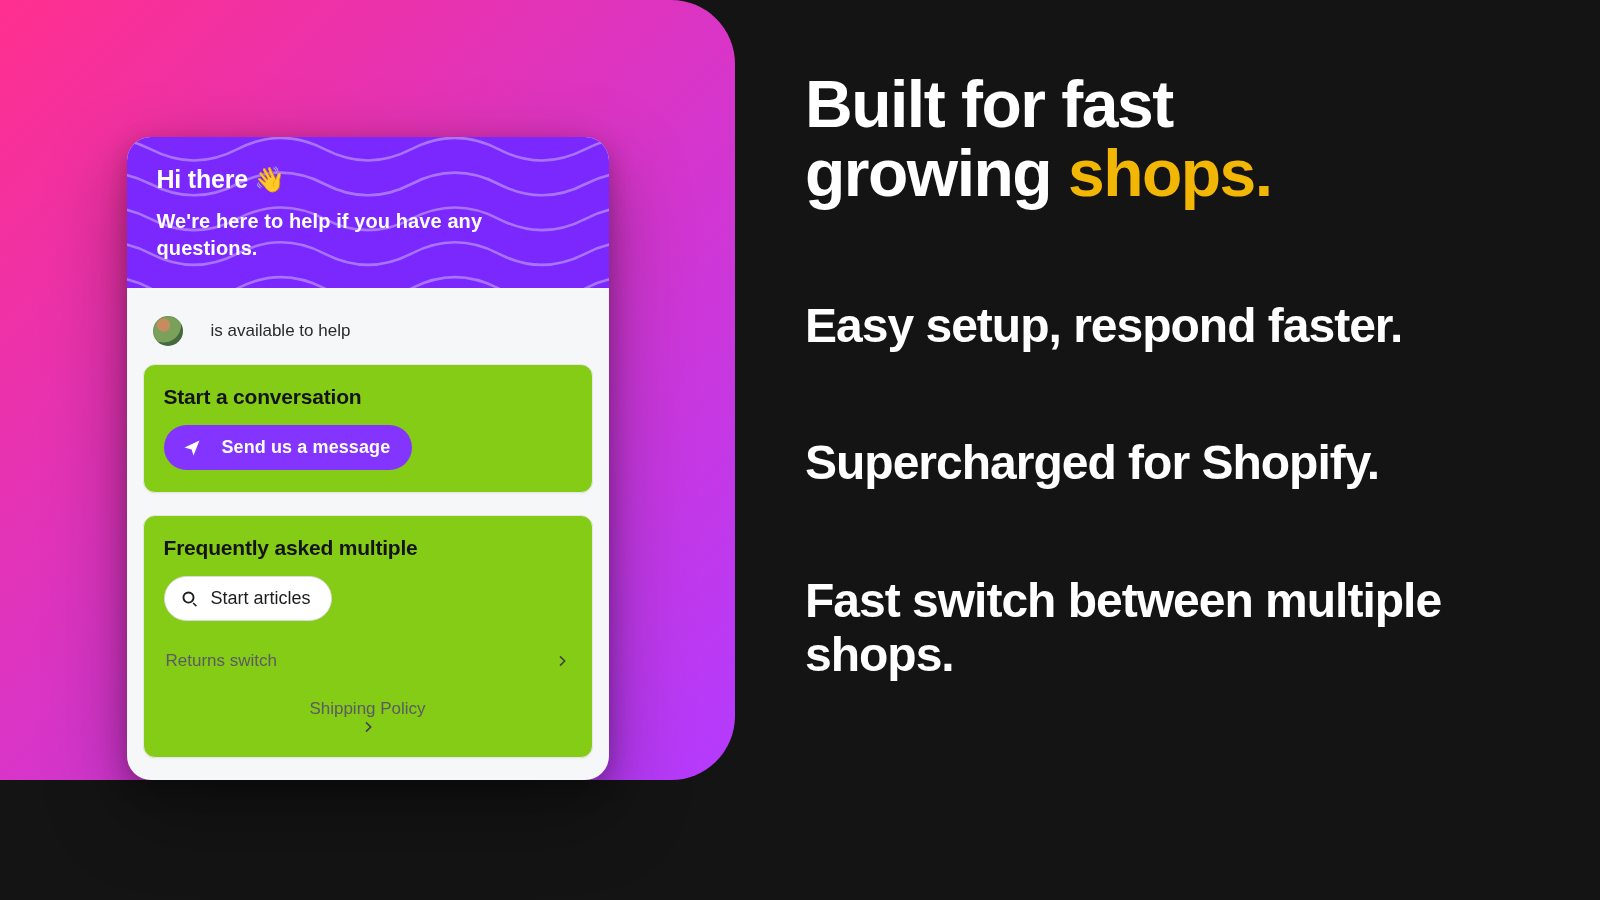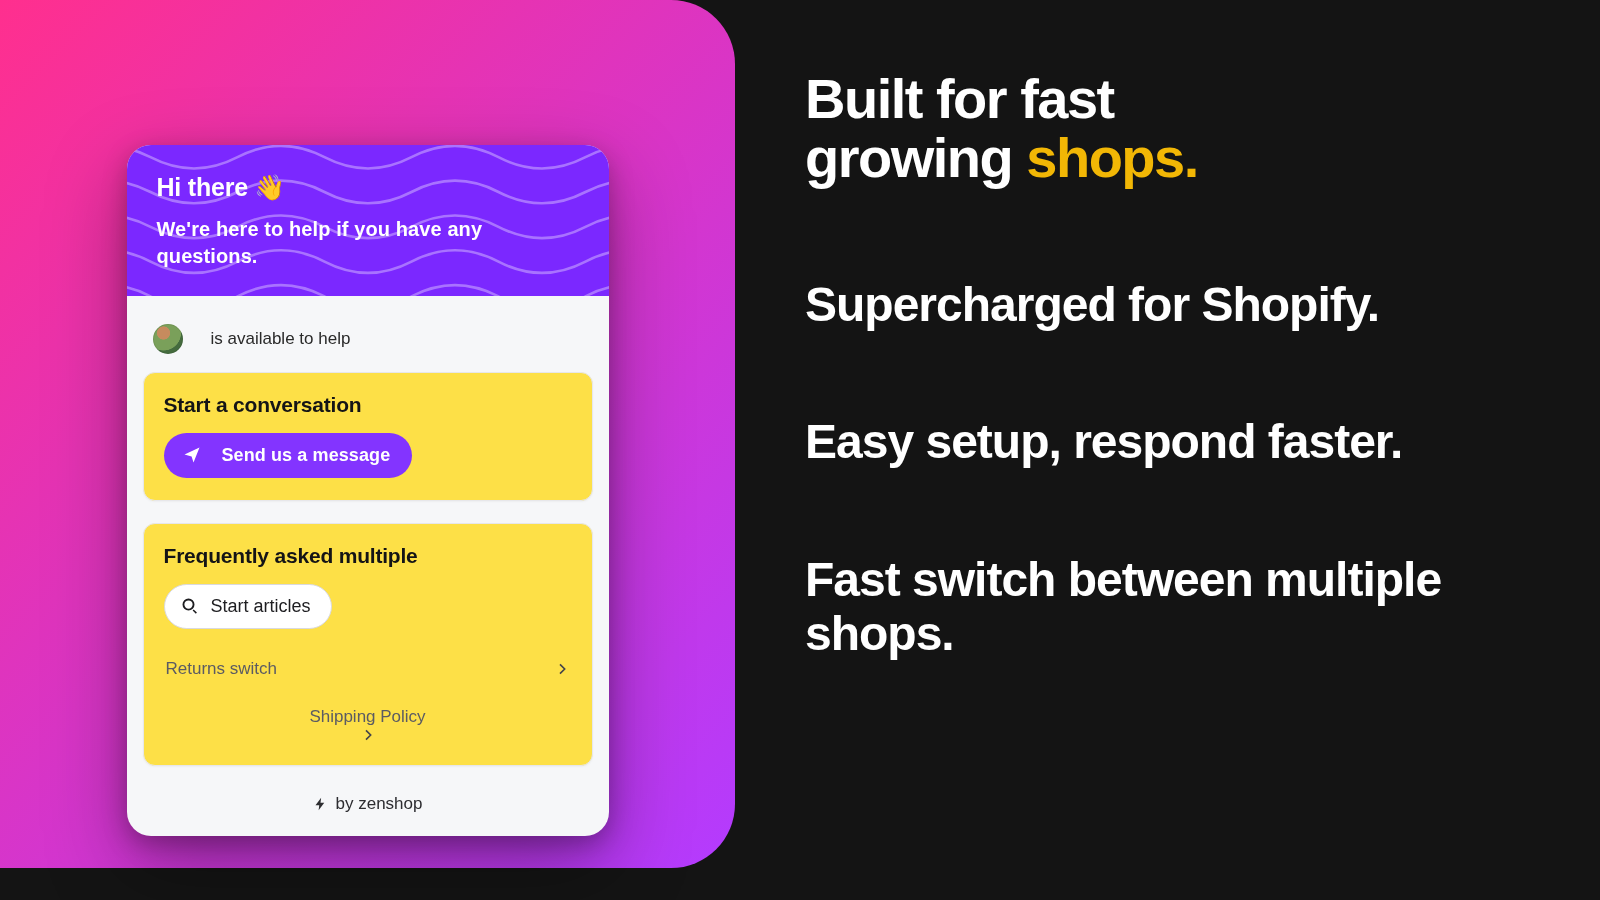--- a/index.html
+++ b/index.html
@@ -7,41 +7,41 @@
     body {
       font-family: -apple-system, BlinkMacSystemFont, "Segoe UI", Helvetica, Arial, sans-serif;
       width: 1600px;
       height: 900px;
       overflow: hidden;
       display: flex;
       background: #141414;
     }
     .left-pane {
       width: 735px;
-      height: 868px;
+      height: 780px;
       background: linear-gradient(135deg, #ff2f8e 0%, #b33bff 100%);
       border-top-right-radius: 64px;
       border-bottom-right-radius: 64px;
       position: relative;
       display: flex;
-      align-items: center;
+      align-items: flex-end;
       justify-content: center;
       padding-top: 112px;
     }
     .right-pane {
       flex: 1;
       padding: 60px 70px 60px 70px;
       display: flex;
       flex-direction: column;
       justify-content: flex-start;
       color: #fff;
     }
     .hero-title {
       font-weight: 800;
-      font-size: 56px;
+      font-size: 66px;
       line-height: 1.05;
       letter-spacing: -1.5px;
       margin-bottom: 90px;
       margin-top: 10px;
     }
     .hero-title .accent { color: #f2b705; }
     .feature {
       font-weight: 700;
       font-size: 48px;
       line-height: 1.12;
@@ -101,21 +101,21 @@
       color: #2a2a2a;
       font-size: 17px;
     }
     .avatar {
       width: 30px; height: 30px; border-radius: 50%;
       background: radial-gradient(circle at 35% 30%, #c68b5e 0 22%, #7aa05a 24% 60%, #446b3e 62% 100%);
       box-shadow: inset 0 0 0 1px rgba(0,0,0,.08);
     }
 
     .card {
-      background: #fde047;
+      background: #84cc16;
       border: 1px solid #e7e7ea;
       border-radius: 12px;
       box-shadow: 0 1px 2px rgba(0,0,0,.04);
       padding: 20px 20px 22px;
       margin-bottom: 22px;
     }
     .card h2 {
       font-size: 21px;
       font-weight: 700;
       color: #141416;
@@ -237,33 +237,27 @@
             <span>Shipping Policy</span>
             <svg class="chev" viewBox="0 0 24 24">
                 <polyline points="9 5 16 12 9 19"></polyline>
               </svg>
           </div>
         </div>
       </div>
 
     </div>
 
-    <div class="widget-footer">
-      <svg class="bolt" viewBox="0 0 24 24">
-          <path d="M13 2 4 14h6l-1 8 9-12h-6l1-8Z"></path>
-        </svg>
-      <span>by zenshop</span>
-    </div>
 
   </div>
 </div>
 
 <div class="right-pane">
   <div class="hero-title">
     <div>Built for fast</div>
     <div>
       <span>growing </span><span class="accent">shops.</span>
     </div>
   </div>
+  <div class="feature">Easy setup, respond faster.</div>
   <div class="feature">Supercharged for Shopify.</div>
-  <div class="feature">Easy setup, respond faster.</div>
   <div class="feature">Fast switch between multiple shops.</div>
 </div>
 
 </body></html>

